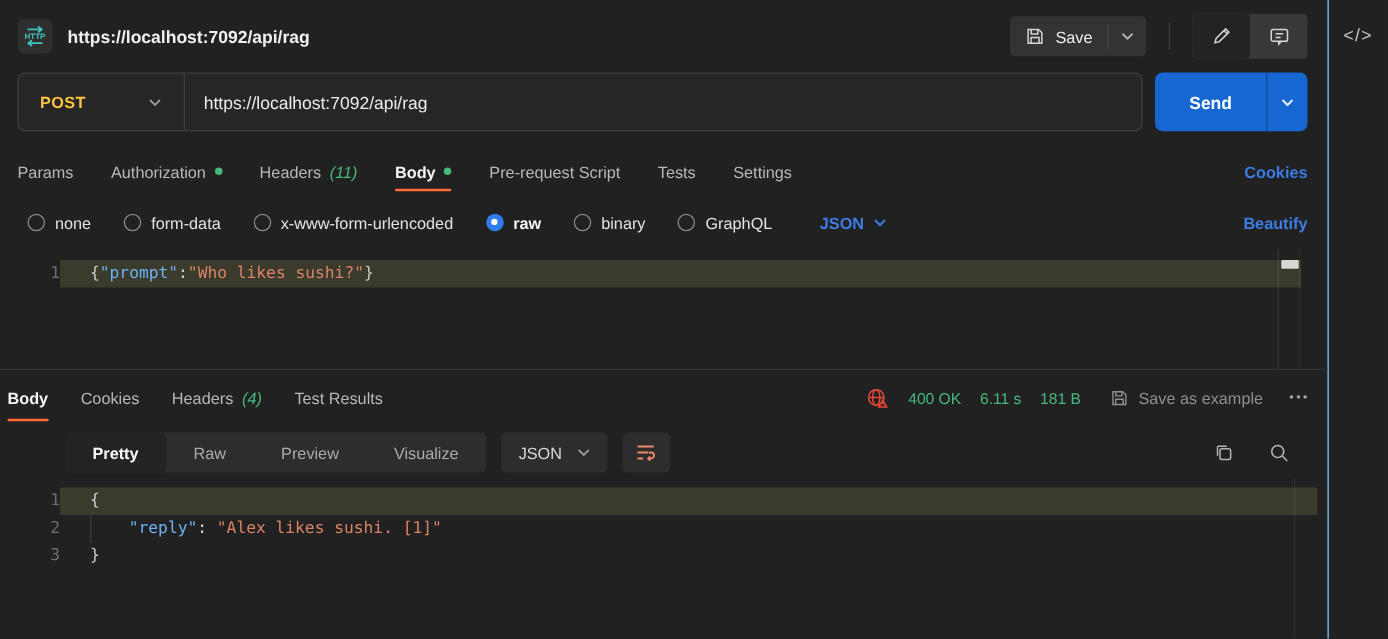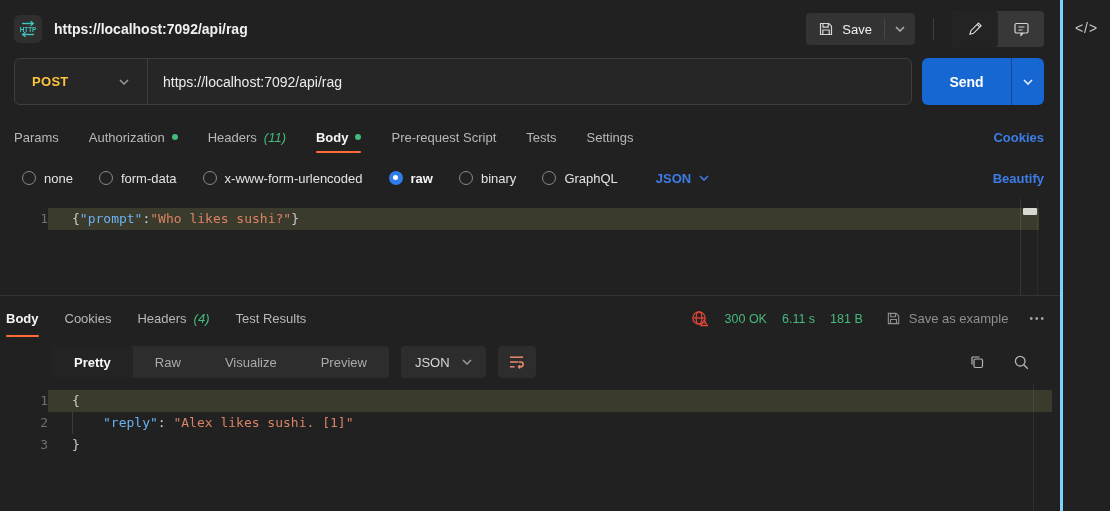--- a/index.html
+++ b/index.html
@@ -5,21 +5,21 @@
   * { margin:0; padding:0; box-sizing:border-box; }
   html,body { width:1110px; height:511px; overflow:hidden; }
   body {
     background:#1f1f1f;
     font-family:"Liberation Sans", sans-serif;
     color:#e8e8e8;
     font-size:13px;
     -webkit-font-smoothing:antialiased;
   }
   .app { display:flex; width:1110px; height:511px; background:#212121; }
-  .main { width:1063px; border-right:3px solid #7dd3fc; display:flex; flex-direction:column; }
+  .main { width:1063px; border-right:1px solid #7dd3fc; display:flex; flex-direction:column; }
   .right-rail { flex:1; padding-top:20px; display:flex; justify-content:center; }
   .code-snippet-icon { color:#c9c9c9; font-size:14px; letter-spacing:1px; cursor:pointer; }
 
   
   .topbar { height:58px; display:flex; align-items:center; padding:0 16px 0 14px; gap:12px; }
   .req-icon { width:28px; height:28px; background:#2f2f2f; border-radius:6px; display:flex; align-items:center; justify-content:center; flex:none; }
   .req-title { font-size:14px; font-weight:bold; color:#f0f0f0; }
   .topbar-actions { margin-left:auto; display:flex; align-items:center; gap:18px; }
   .btn-group { display:flex; align-items:stretch; background:#333333; border-radius:4px; height:32px; overflow:hidden; }
   .save-btn { display:flex; align-items:center; gap:8px; padding:0 12px; color:#f0f0f0; cursor:pointer; font-size:13px; }
@@ -282,43 +282,43 @@
       <div class="resp-right">
         <div class="net-icon">
           <svg width="19" height="18" viewBox="0 0 19 18" fill="none" stroke="currentColor" stroke-width="1.2">
             <circle cx="8" cy="8" r="6.2"></circle>
             <path d="M1.8 8h12.4"></path>
             <ellipse cx="8" cy="8" rx="2.9" ry="6.2"></ellipse>
             <path d="M13.2 10.2l3.2 5.4h-6.4z" fill="#212121"></path>
             <path d="M13.2 12v1.8M13.2 14.6v.1" stroke-width="1.1"></path>
           </svg>
         </div>
-        <div class="status-item">300 OK</div>
+        <div class="status-item">400 OK</div>
         <div class="status-item">6.11 s</div>
         <div class="status-item">181 B</div>
         <div class="save-example">
           <span>
             <svg width="15" height="15" viewBox="0 0 16 16" fill="none" stroke="#8f8f8f" stroke-width="1.2">
               <path d="M2.5 2.5h8.3l2.7 2.7v8.3H2.5z"></path>
               <path d="M5 2.7v3.4h5.2V2.7"></path>
               <path d="M4.8 13.3V9h6.4v4.3"></path>
             </svg>
           </span>
           <span>Save as example</span>
         </div>
         <div class="more-options">•••</div>
       </div>
     </div>
 
     <div class="resp-controls">
       <div class="segmented" id="view-tabs-slot">
           <div class="seg active">Pretty</div>
           <div class="seg">Raw</div>
+          <div class="seg">Preview</div>
           <div class="seg">Visualize</div>
-          <div class="seg">Preview</div>
         </div>
       <div class="json-btn">
         <span>JSON</span>
         <span class="chev">
           <svg width="10" height="6" viewBox="0 0 10 6" fill="none" stroke="currentColor" stroke-width="1.5">
               <path d="M1 1l4 4 4-4"></path>
             </svg>
         </span>
       </div>
       <div class="wrap-btn">

